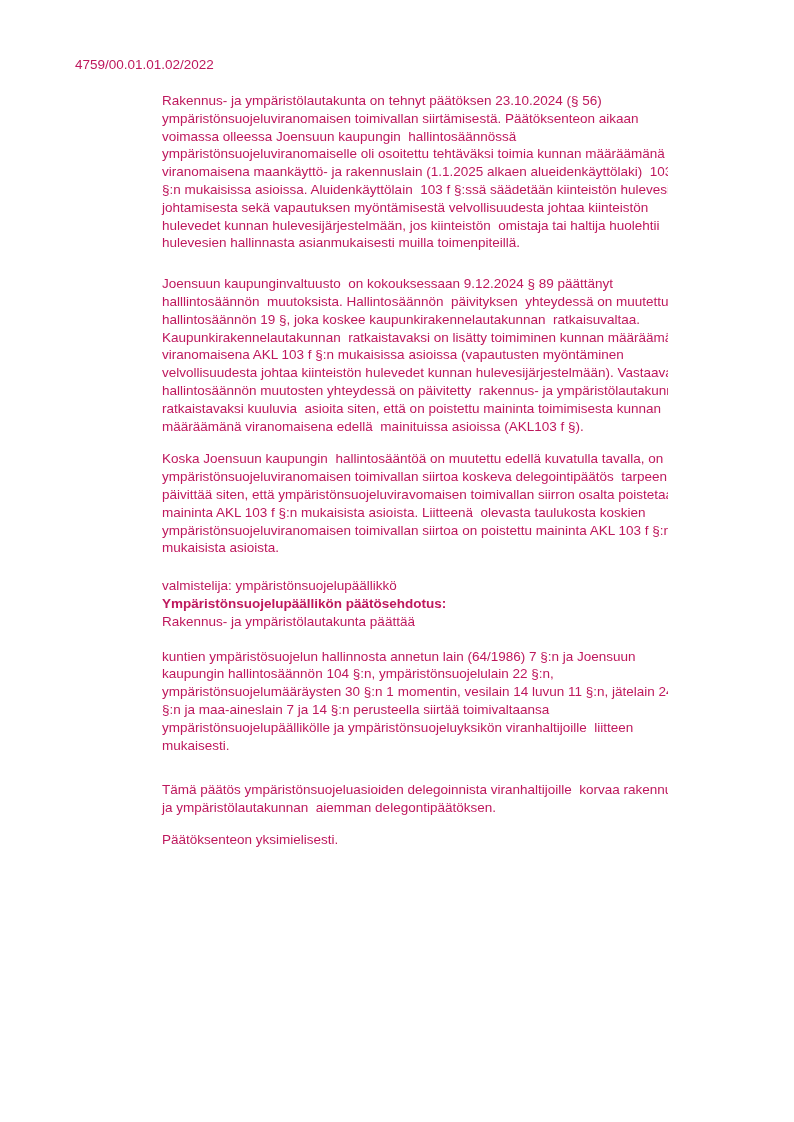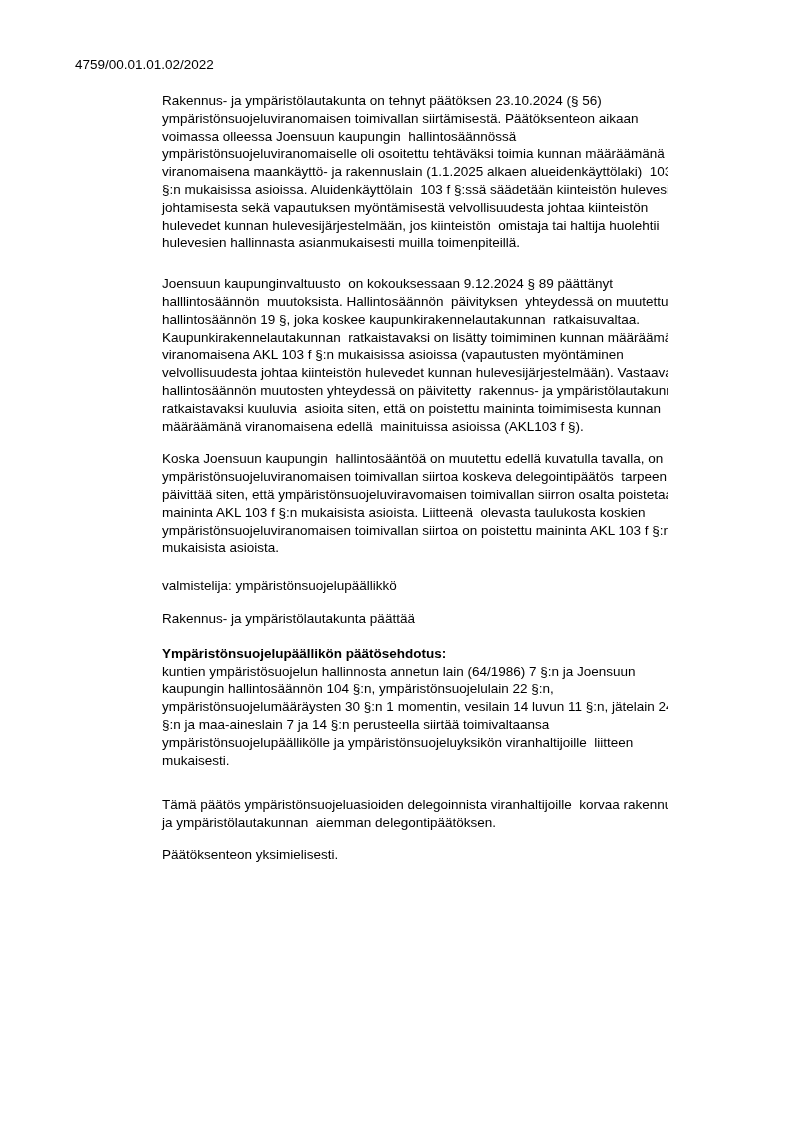--- a/index.html
+++ b/index.html
@@ -7,21 +7,21 @@
     padding: 0;
     background: #ffffff;
   }
   .page {
     position: relative;
     width: 668px;
     height: 1122px;
     background: #ffffff;
     overflow: hidden;
     font-family: "Liberation Sans", sans-serif;
-    color: #000000;
+    color: #be185d;
   }
   .ref {
     position: absolute;
     left: 75px;
     top: 56px;
     font-size: 13.5px;
     line-height: 17.8px;
     white-space: pre;
   }
   .body-block {
@@ -33,21 +33,21 @@
     line-height: 17.8px;
   }
   .para {
     margin: 0;
     white-space: pre;
   }
   .bold { font-weight: bold; }
   .mb23 { margin-bottom: 23px; }
   .mb25 { margin-bottom: 15px; }
   .mb28 { margin-bottom: 20px; }
-  .mb15 { margin-bottom: 15px; }
+  .mb15 { }
   .mb17 { margin-bottom: 17px; }
   .mb27 { margin-bottom: 27px; }
   .mb14 { margin-bottom: 14px; }
 </style>
 </head>
 <body>
 
 <div class="page">
 
   <div class="ref">4759/00.01.01.02/2022</div>
@@ -76,23 +76,23 @@
 
     <p class="para mb28">Koska Joensuun kaupungin  hallintosääntöä on muutettu edellä kuvatulla tavalla, on
 ympäristönsuojeluviranomaisen toimivallan siirtoa koskeva delegointipäätös  tarpeen
 päivittää siten, että ympäristönsuojeluviravomaisen toimivallan siirron osalta poistetaan
 maininta AKL 103 f §:n mukaisista asioista. Liitteenä  olevasta taulukosta koskien
 ympäristönsuojeluviranomaisen toimivallan siirtoa on poistettu maininta AKL 103 f §:n
 mukaisista asioista.</p>
 
     <p class="para mb15">valmistelija: ympäristönsuojelupäällikkö</p>
 
+    <p class="para bold">Ympäristönsuojelupäällikön päätösehdotus:</p>
+
     <p class="para mb17">Rakennus- ja ympäristölautakunta päättää</p>
-
-    <p class="para bold">Ympäristönsuojelupäällikön päätösehdotus:</p>
 
     <p class="para mb27">kuntien ympäristösuojelun hallinnosta annetun lain (64/1986) 7 §:n ja Joensuun
 kaupungin hallintosäännön 104 §:n, ympäristönsuojelulain 22 §:n,
 ympäristönsuojelumääräysten 30 §:n 1 momentin, vesilain 14 luvun 11 §:n, jätelain 24
 §:n ja maa-aineslain 7 ja 14 §:n perusteella siirtää toimivaltaansa
 ympäristönsuojelupäällikölle ja ympäristönsuojeluyksikön viranhaltijoille  liitteen
 mukaisesti.</p>
 
     <p class="para mb14">Tämä päätös ympäristönsuojeluasioiden delegoinnista viranhaltijoille  korvaa rakennus-
 ja ympäristölautakunnan  aiemman delegontipäätöksen.</p>

